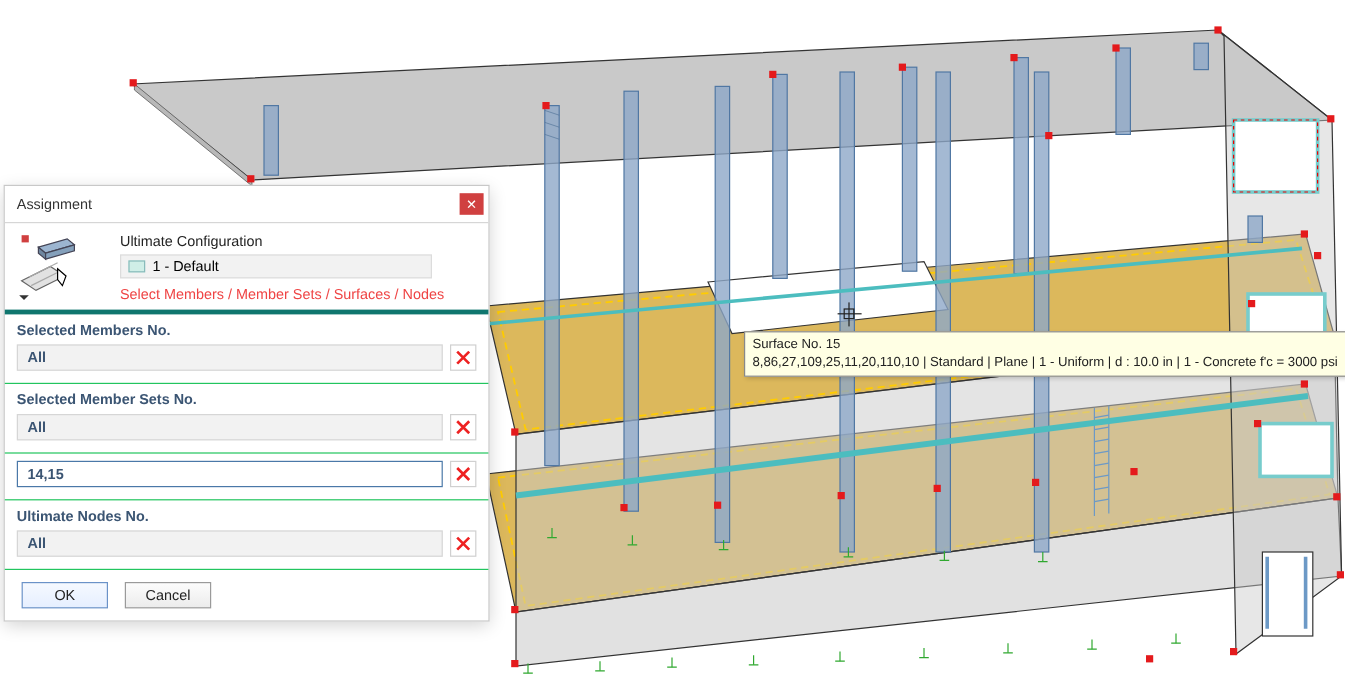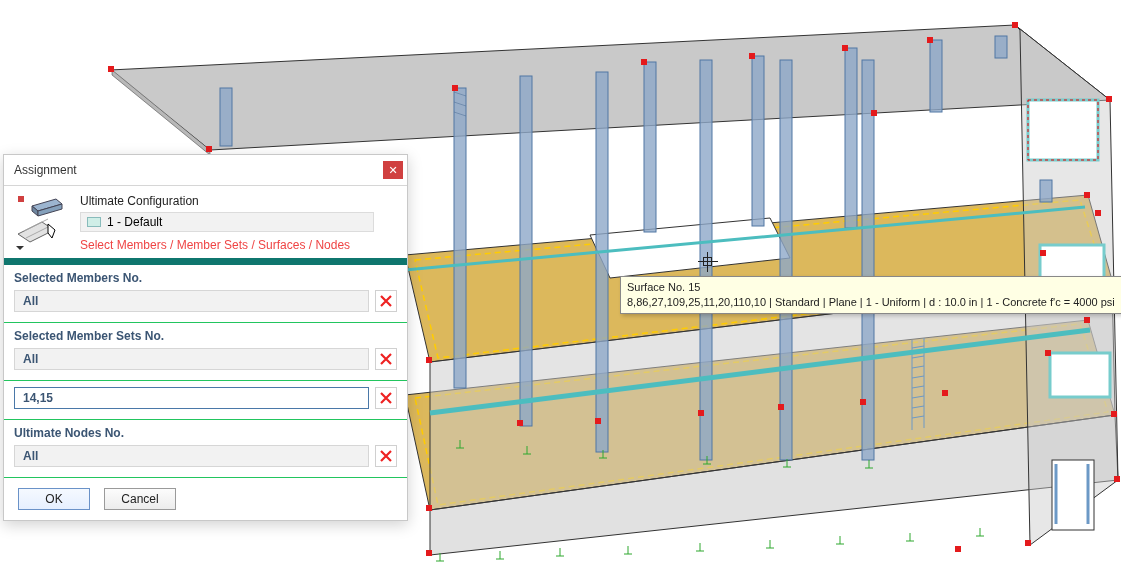--- a/index.html
+++ b/index.html
@@ -39,37 +39,37 @@
     background: #d04040;
     color: #fff;
     display: flex; align-items: center; justify-content: center;
     font-size: 11px;
     cursor: pointer;
   }
 
   .config-row {
     display: flex; align-items: flex-start;
     padding: 6px 10px 6px 10px;
-    border-bottom: 7px solid #0f766e;
-    gap: 8px;
+    border-bottom: 4px solid #0f766e;
+    gap: 28px;
   }
   .config-icon {
     width: 58px; height: 58px;
     display: flex; align-items: center; justify-content: center;
     flex-direction: column;
     position: relative;
   }
   .config-text { flex: 1; display: flex; flex-direction: column; gap: 4px; padding-top: 2px;}
   .config-label { color: #222; }
   .default-box {
     display: flex; align-items: center; gap: 6px;
     background: #f2f2f2;
     border: 1px solid #dcdcdc;
     padding: 2px 6px;
-    width: 294px;
+    width: 260px;
   }
   .swatch { width: 14px; height: 10px; background: #cfeee7; border: 1px solid #8bb; }
   .sub-label { color: #ef4444; margin-top: 2px; }
 
   .section {
     padding: 6px 10px 10px 10px;
     border-bottom: 1px solid #22c55e;
   }
   .section-label { color: #3b5573; font-weight: 600; margin-bottom: 5px; }
   .field-row { display: flex; align-items: center; gap: 6px; }
@@ -305,21 +305,21 @@
   <line x1="405" y1="270" x2="1085" y2="207" stroke="#4cbdbf" stroke-width="3"></line>
 </svg>
 </div>
 
 <div class="cursor">
     <div class="box"></div>
   </div>
 
 <div class="tooltip">
   <div>Surface No. 15</div>
-  <div>8,86,27,109,25,11,20,110,10 | Standard | Plane | 1 - Uniform | d : 10.0 in | 1 - Concrete f'c = 4000 psi</div>
+  <div>8,86,27,109,25,11,20,110,10 | Standard | Plane | 1 - Uniform | d : 10.0 in | 1 - Concrete f'c = 3000 psi</div>
 </div>
 
 <div class="dialog">
   <div class="dialog-title">
     <span>Assignment</span>
     <div class="close">
       <span>✕</span>
     </div>
   </div>
 

